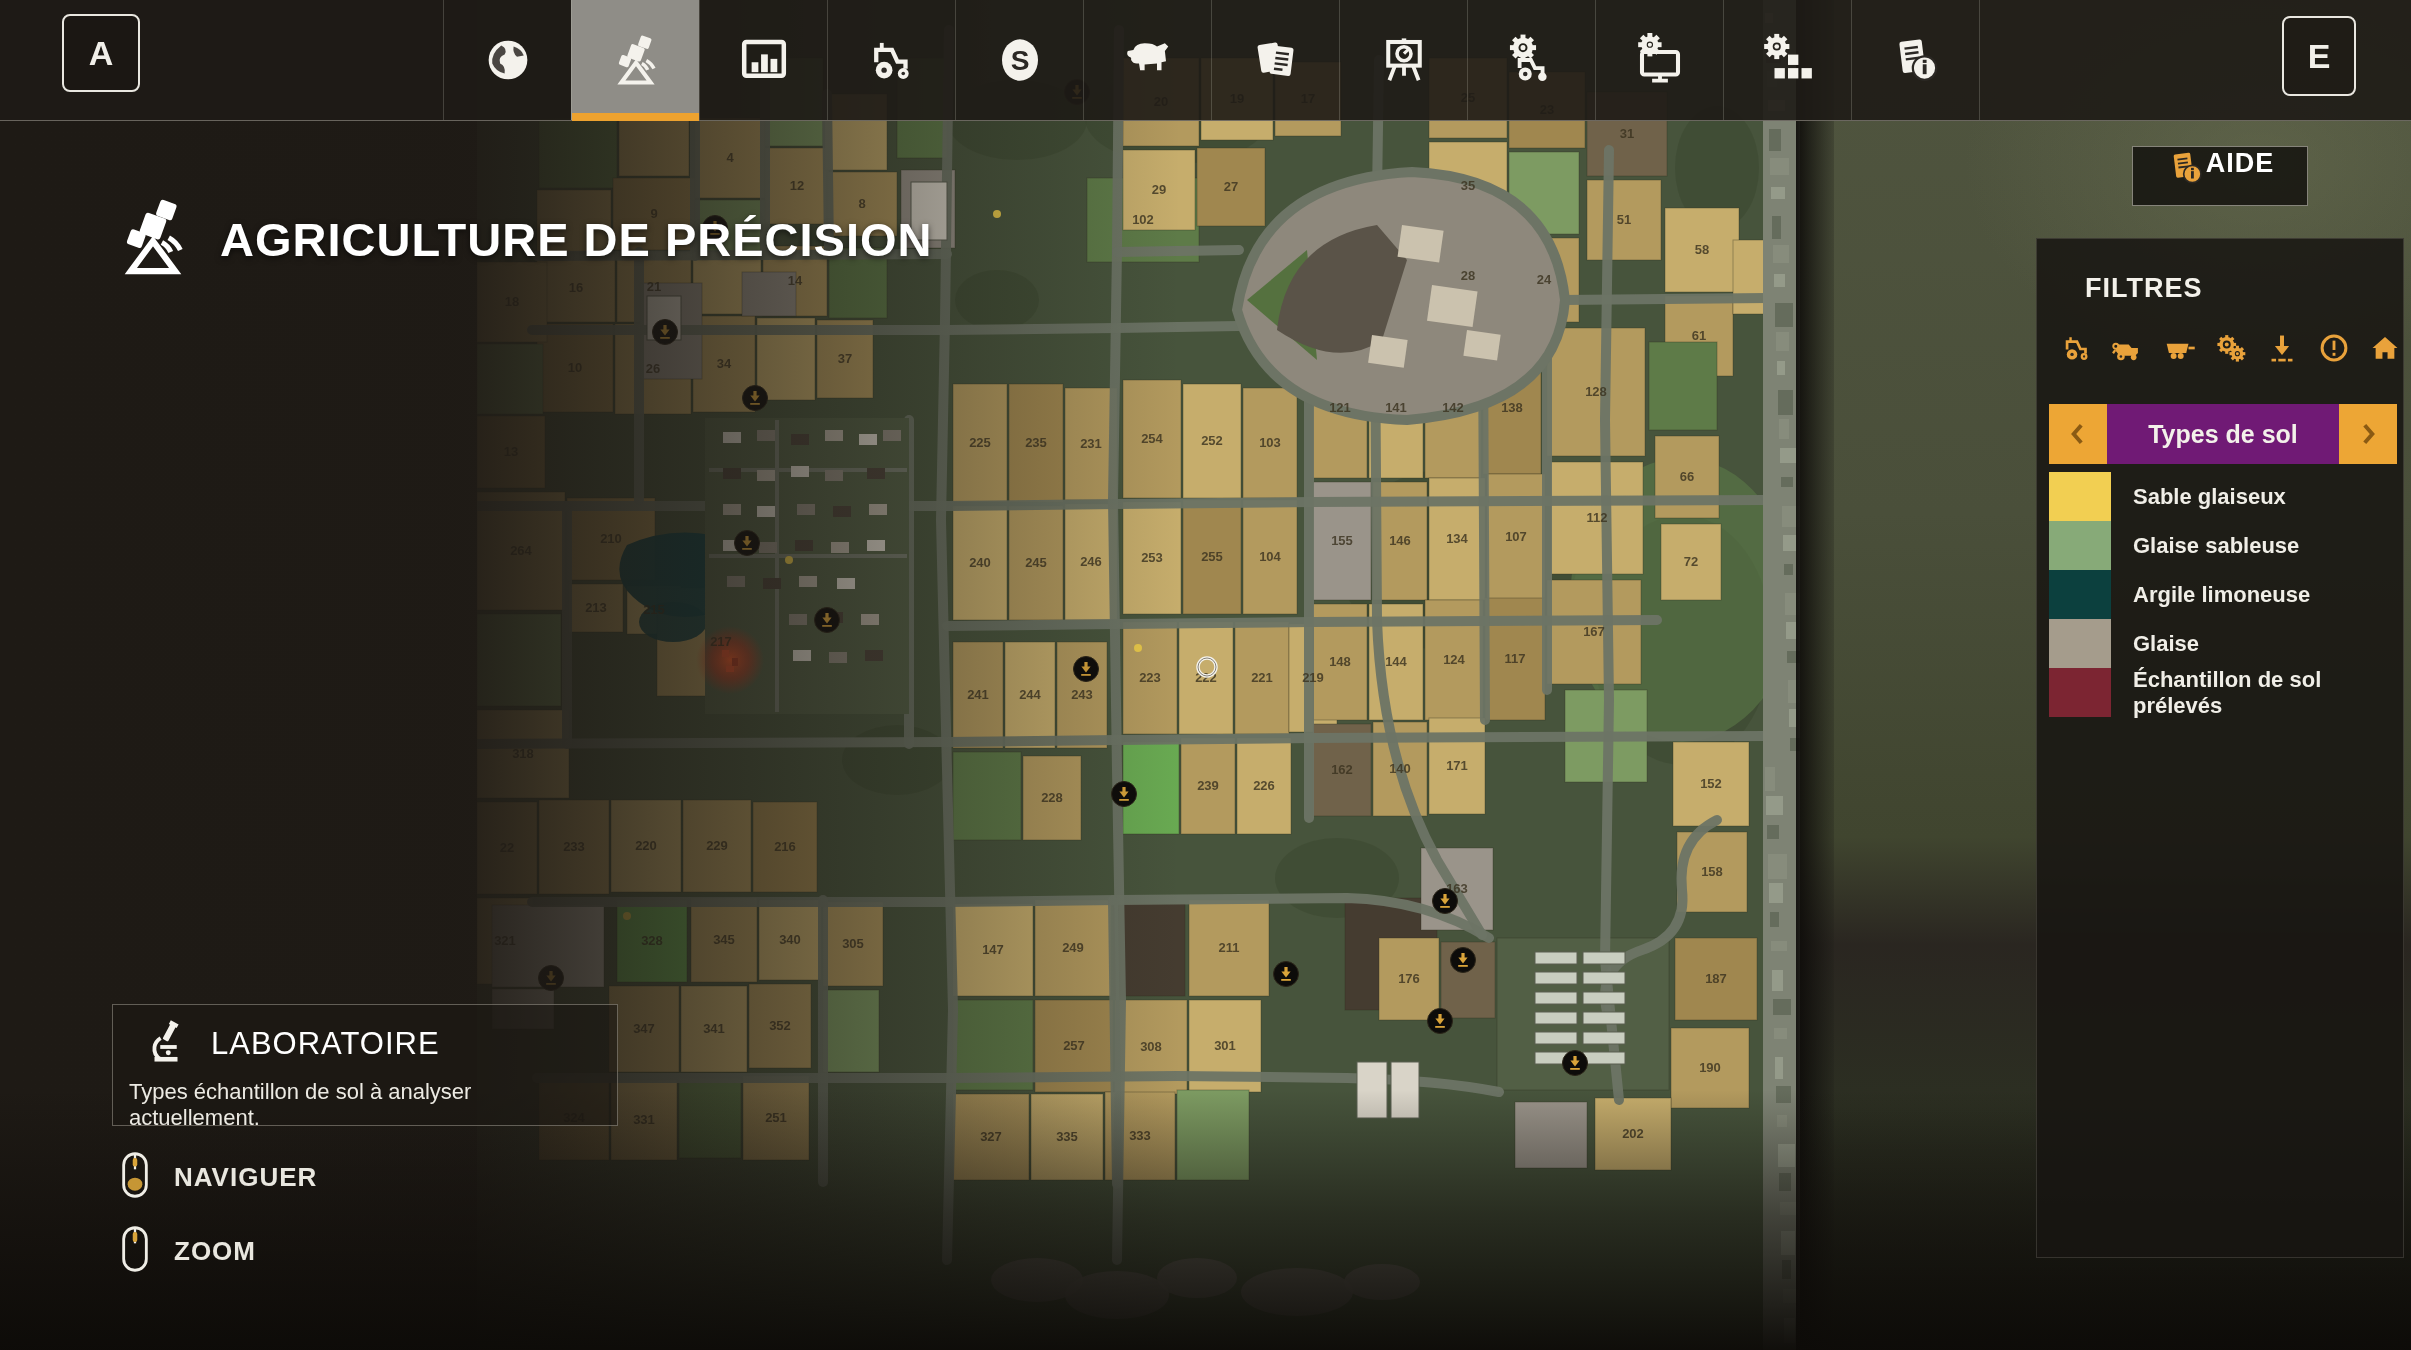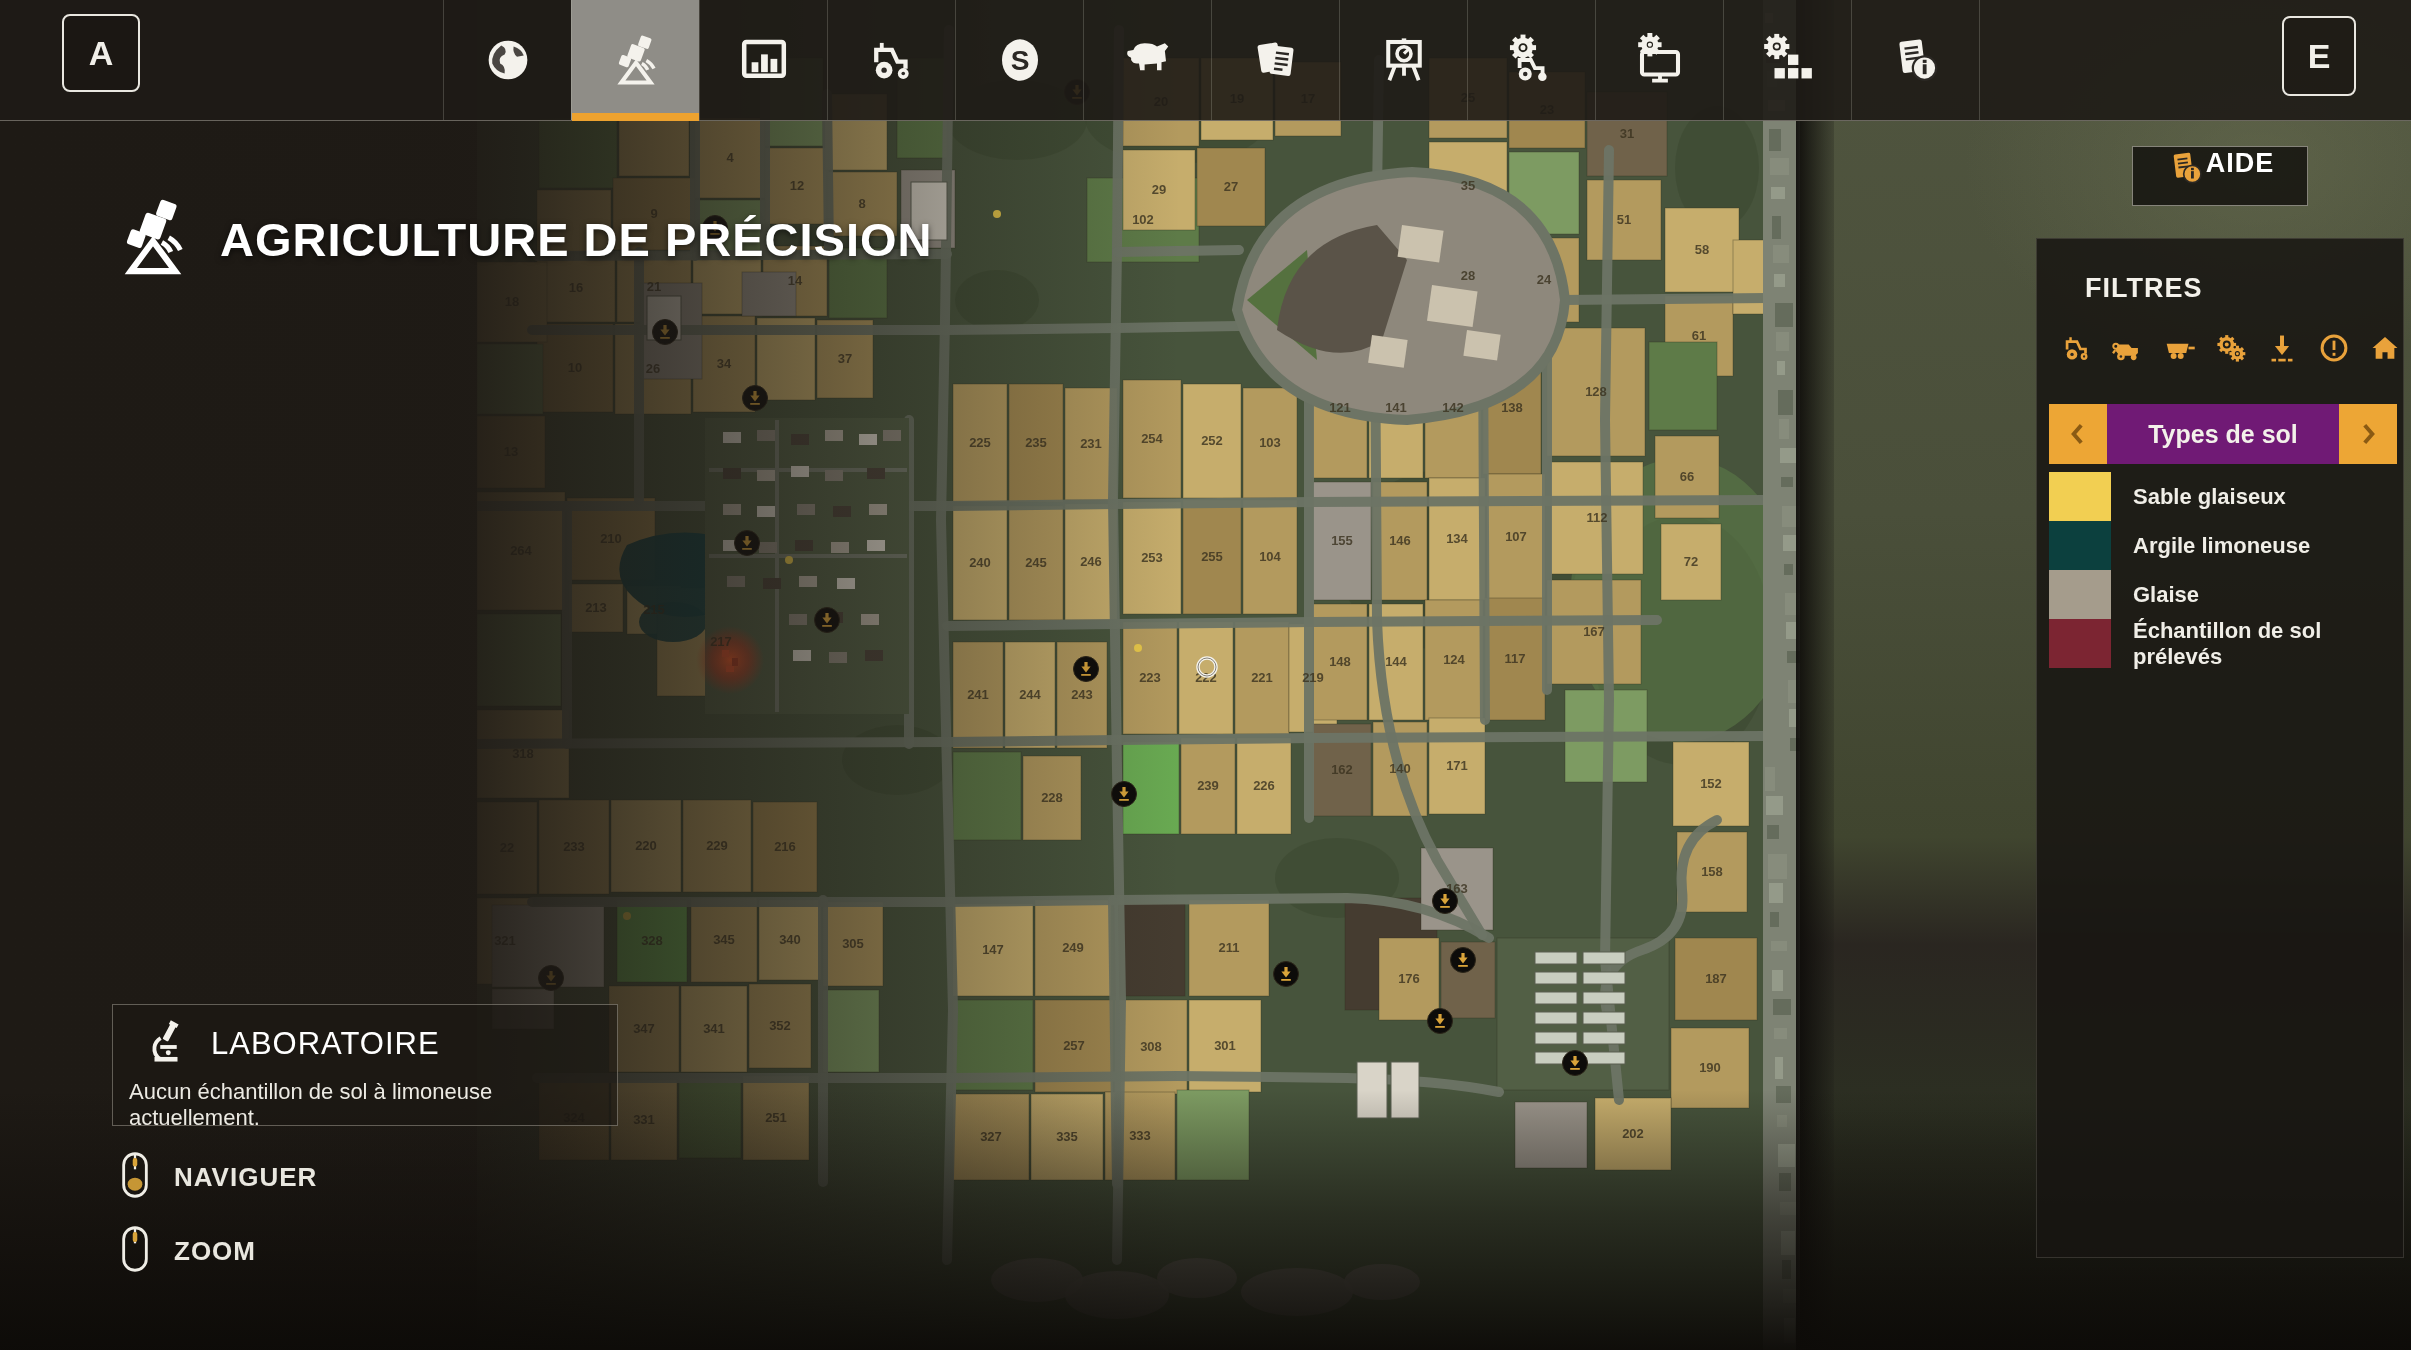--- a/index.html
+++ b/index.html
@@ -885,20 +885,24 @@
             <polyline points="9,4 16,12 9,20" fill="none" stroke="#8a5a13" stroke-width="3.6"></polyline>
           </svg>
         </button>
     </div>
     <ul id="legend">
         <li>
           <span class="sw" style="background:#f2cf52"></span>
     <span class="lg-lbl">Sable glaiseux</span>
         </li>
         <li>
+          <span class="sw" style="background:#87aa78"></span>
+    <span class="lg-lbl">Glaise sableuse</span>
+        </li>
+        <li>
           <span class="sw" style="background:#0c403e"></span>
     <span class="lg-lbl">Argile limoneuse</span>
         </li>
         <li>
           <span class="sw" style="background:#a59c8c"></span>
     <span class="lg-lbl">Glaise</span>
         </li>
         <li>
           <span class="sw" style="background:#7c2532"></span>
     <span class="lg-lbl">Échantillon de sol prélevés</span>
@@ -913,21 +917,21 @@
             <path d="M9.2 21 q-3.8 -2.2 -3.2 -6.4 q0.5 -3 3.2 -4.6" fill="none" stroke="#f4f2ec" stroke-width="2"></path>
             <g transform="rotate(28 13 8)">
               <rect x="11.6" y="2" width="3.2" height="9.4" rx="0.6" fill="#f4f2ec"></rect>
               <rect x="10.9" y="0.8" width="4.6" height="2.2" fill="#f4f2ec"></rect>
             </g>
             <rect x="9" y="13.6" width="8.6" height="2" fill="#f4f2ec"></rect>
             <circle cx="13.2" cy="17.6" r="1.3" fill="#f4f2ec"></circle>
           </svg></span>
       <h3>LABORATOIRE</h3>
     </div>
-    <p>Aucun échantillon de sol à limoneuse actuellement.</p>
+    <p>Types échantillon de sol à analyser actuellement.</p>
   </section>
 
   <div class="hints" id="hints">
       <div class="hint">
         <span><svg viewBox="0 0 24 34" xmlns="http://www.w3.org/2000/svg">
             <rect x="4" y="2" width="16" height="30" rx="8" fill="none" stroke="#efede6" stroke-width="2"></rect>
             <line x1="12" y1="2.5" x2="12" y2="13" stroke="#efede6" stroke-width="1.6"></line>
             <rect x="10.4" y="5" width="3.2" height="6" rx="1.4" fill="#d9a43a"></rect>
             <ellipse cx="12" cy="23.5" rx="5.2" ry="4.6" fill="#d9a43a" opacity=".9"></ellipse>
           </svg></span>

